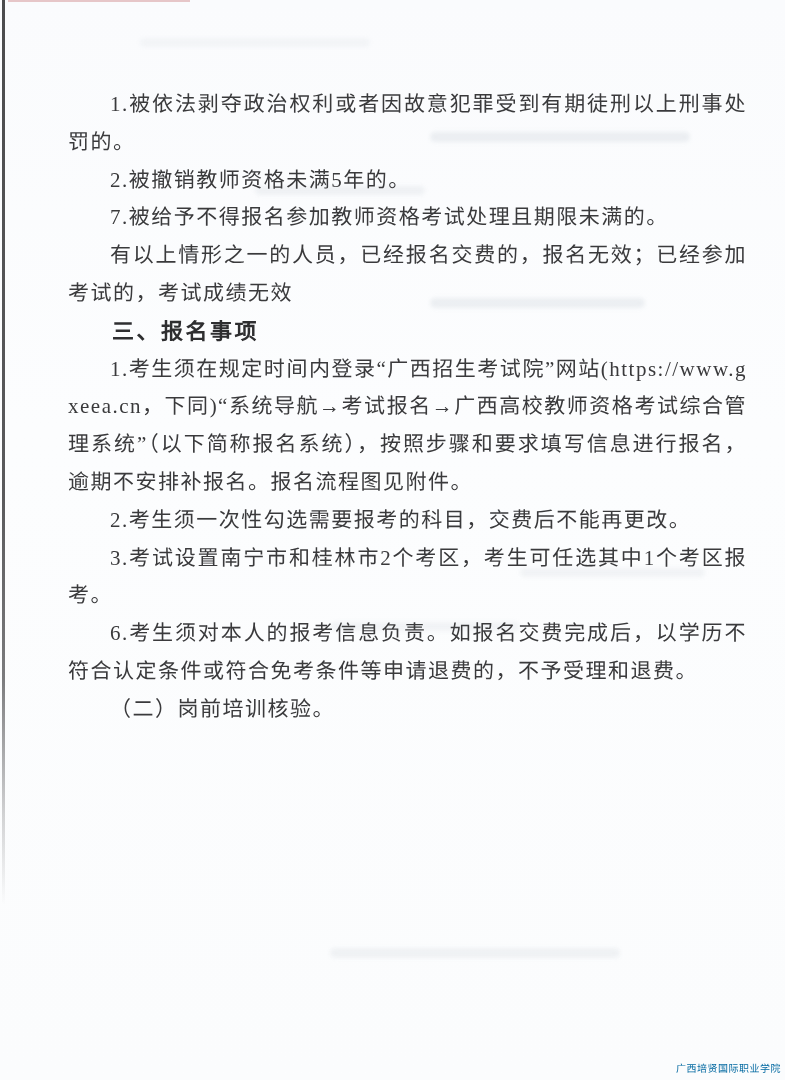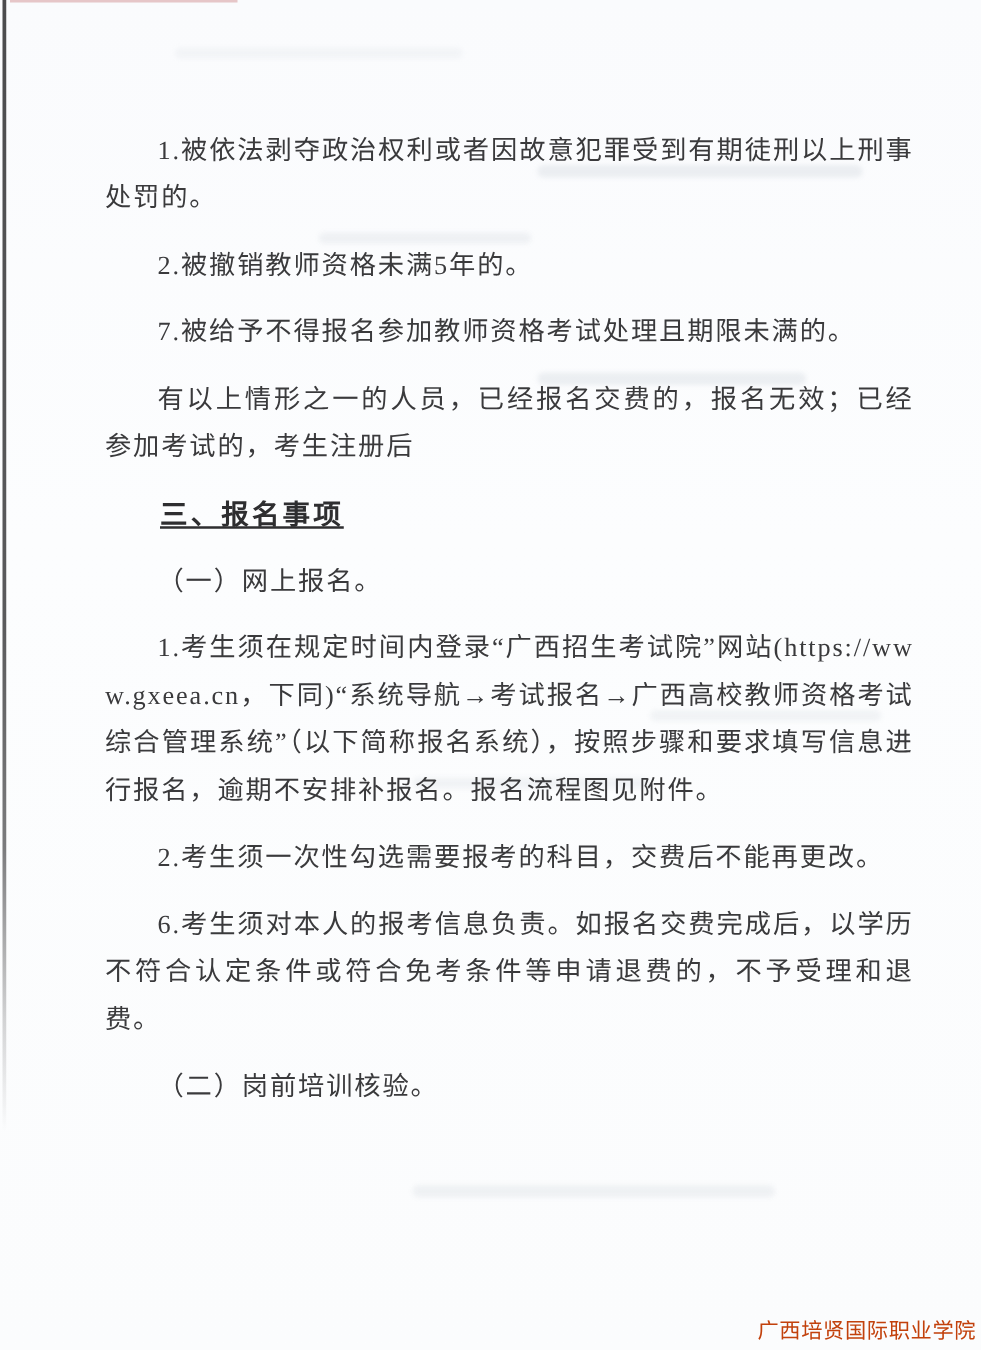--- a/index.html
+++ b/index.html
@@ -49,41 +49,40 @@
   
   .doc {
     position: absolute;
     left: 68px; right: 38px; top: 86px;
     color: #3a3a3c;
     font-size: 21px;
     line-height: 37.8px;
     letter-spacing: 1.5px;
   }
   .doc p {
-    margin: 16px;
+    margin: 0;
     text-indent: 2em;
     text-align: justify;
     text-align-last: left;
     word-break: break-all;
   }
   .doc p.heading {
     font-family: "Liberation Sans", "DejaVu Sans", sans-serif;
     font-weight: bold;
     font-size: 22px;
     letter-spacing: 2.5px;
     color: #2e2e30;
-    text-decoration: underline;
   }
   
   .footer-name {
     position: absolute;
     right: 4px; bottom: 5px;
-    font-size: 17px;
+    font-size: 10px;
     letter-spacing: 0.5px;
-    color: #c2410c;
+    color: #0369a1;
     font-family: "Liberation Sans", "DejaVu Sans", sans-serif;
     white-space: nowrap;
   }
 </style>
 </head>
 <body>
 
 <div class="paper-tint"></div>
 
 <div class="scan-edge-left"></div>
@@ -94,22 +93,22 @@
 <div class="bleed b3"></div>
 <div class="bleed b4"></div>
 <div class="bleed b5"></div>
 <div class="bleed b6"></div>
 <div class="bleed b7"></div>
 
 <div class="doc" id="doc">
     <p class="body">1.被依法剥夺政治权利或者因故意犯罪受到有期徒刑以上刑事处罚的。</p>
     <p class="body">2.被撤销教师资格未满5年的。</p>
     <p class="body">7.被给予不得报名参加教师资格考试处理且期限未满的。</p>
-    <p class="body">有以上情形之一的人员，已经报名交费的，报名无效；已经参加考试的，考生注册后</p>
+    <p class="body">有以上情形之一的人员，已经报名交费的，报名无效；已经参加考试的，考试成绩无效</p>
     <p class="heading">三、报名事项</p>
-    <p class="body">（一）网上报名。</p>
     <p class="body">1.考生须在规定时间内登录“广西招生考试院”网站(https://www.gxeea.cn，下同)“系统导航→考试报名→广西高校教师资格考试综合管理系统”（以下简称报名系统），按照步骤和要求填写信息进行报名，逾期不安排补报名。报名流程图见附件。</p>
     <p class="body">2.考生须一次性勾选需要报考的科目，交费后不能再更改。</p>
+    <p class="body">3.考试设置南宁市和桂林市2个考区，考生可任选其中1个考区报考。</p>
     <p class="body">6.考生须对本人的报考信息负责。如报名交费完成后，以学历不符合认定条件或符合免考条件等申请退费的，不予受理和退费。</p>
     <p class="body">（二）岗前培训核验。</p>
   </div>
 
 <div class="footer-name">广西培贤国际职业学院</div>
 
 </body></html>

